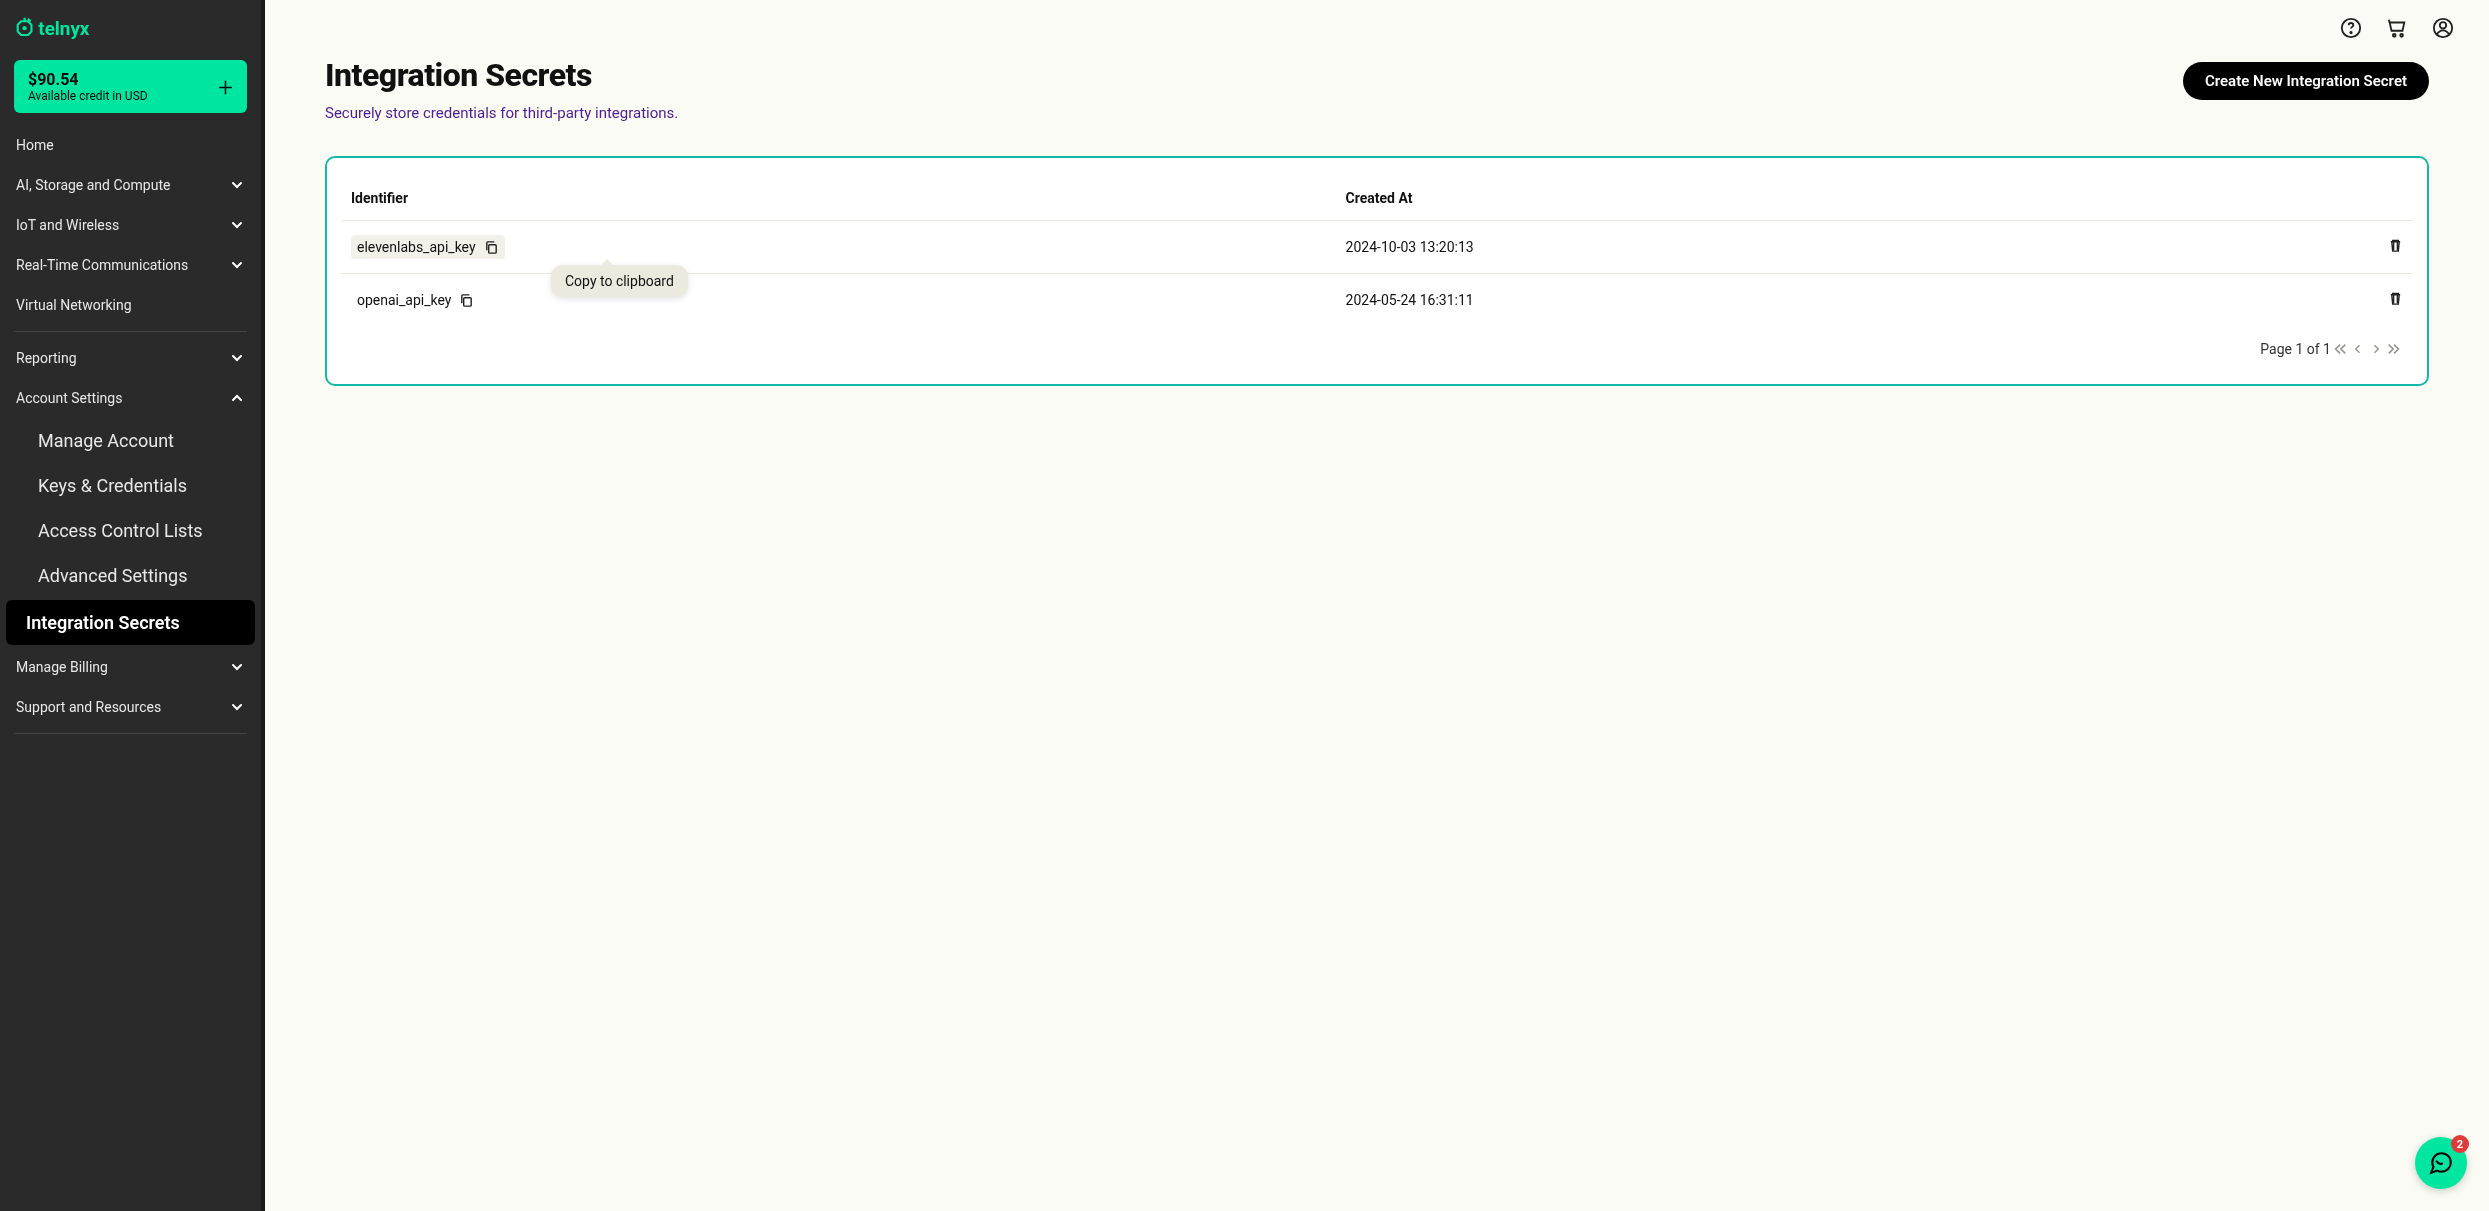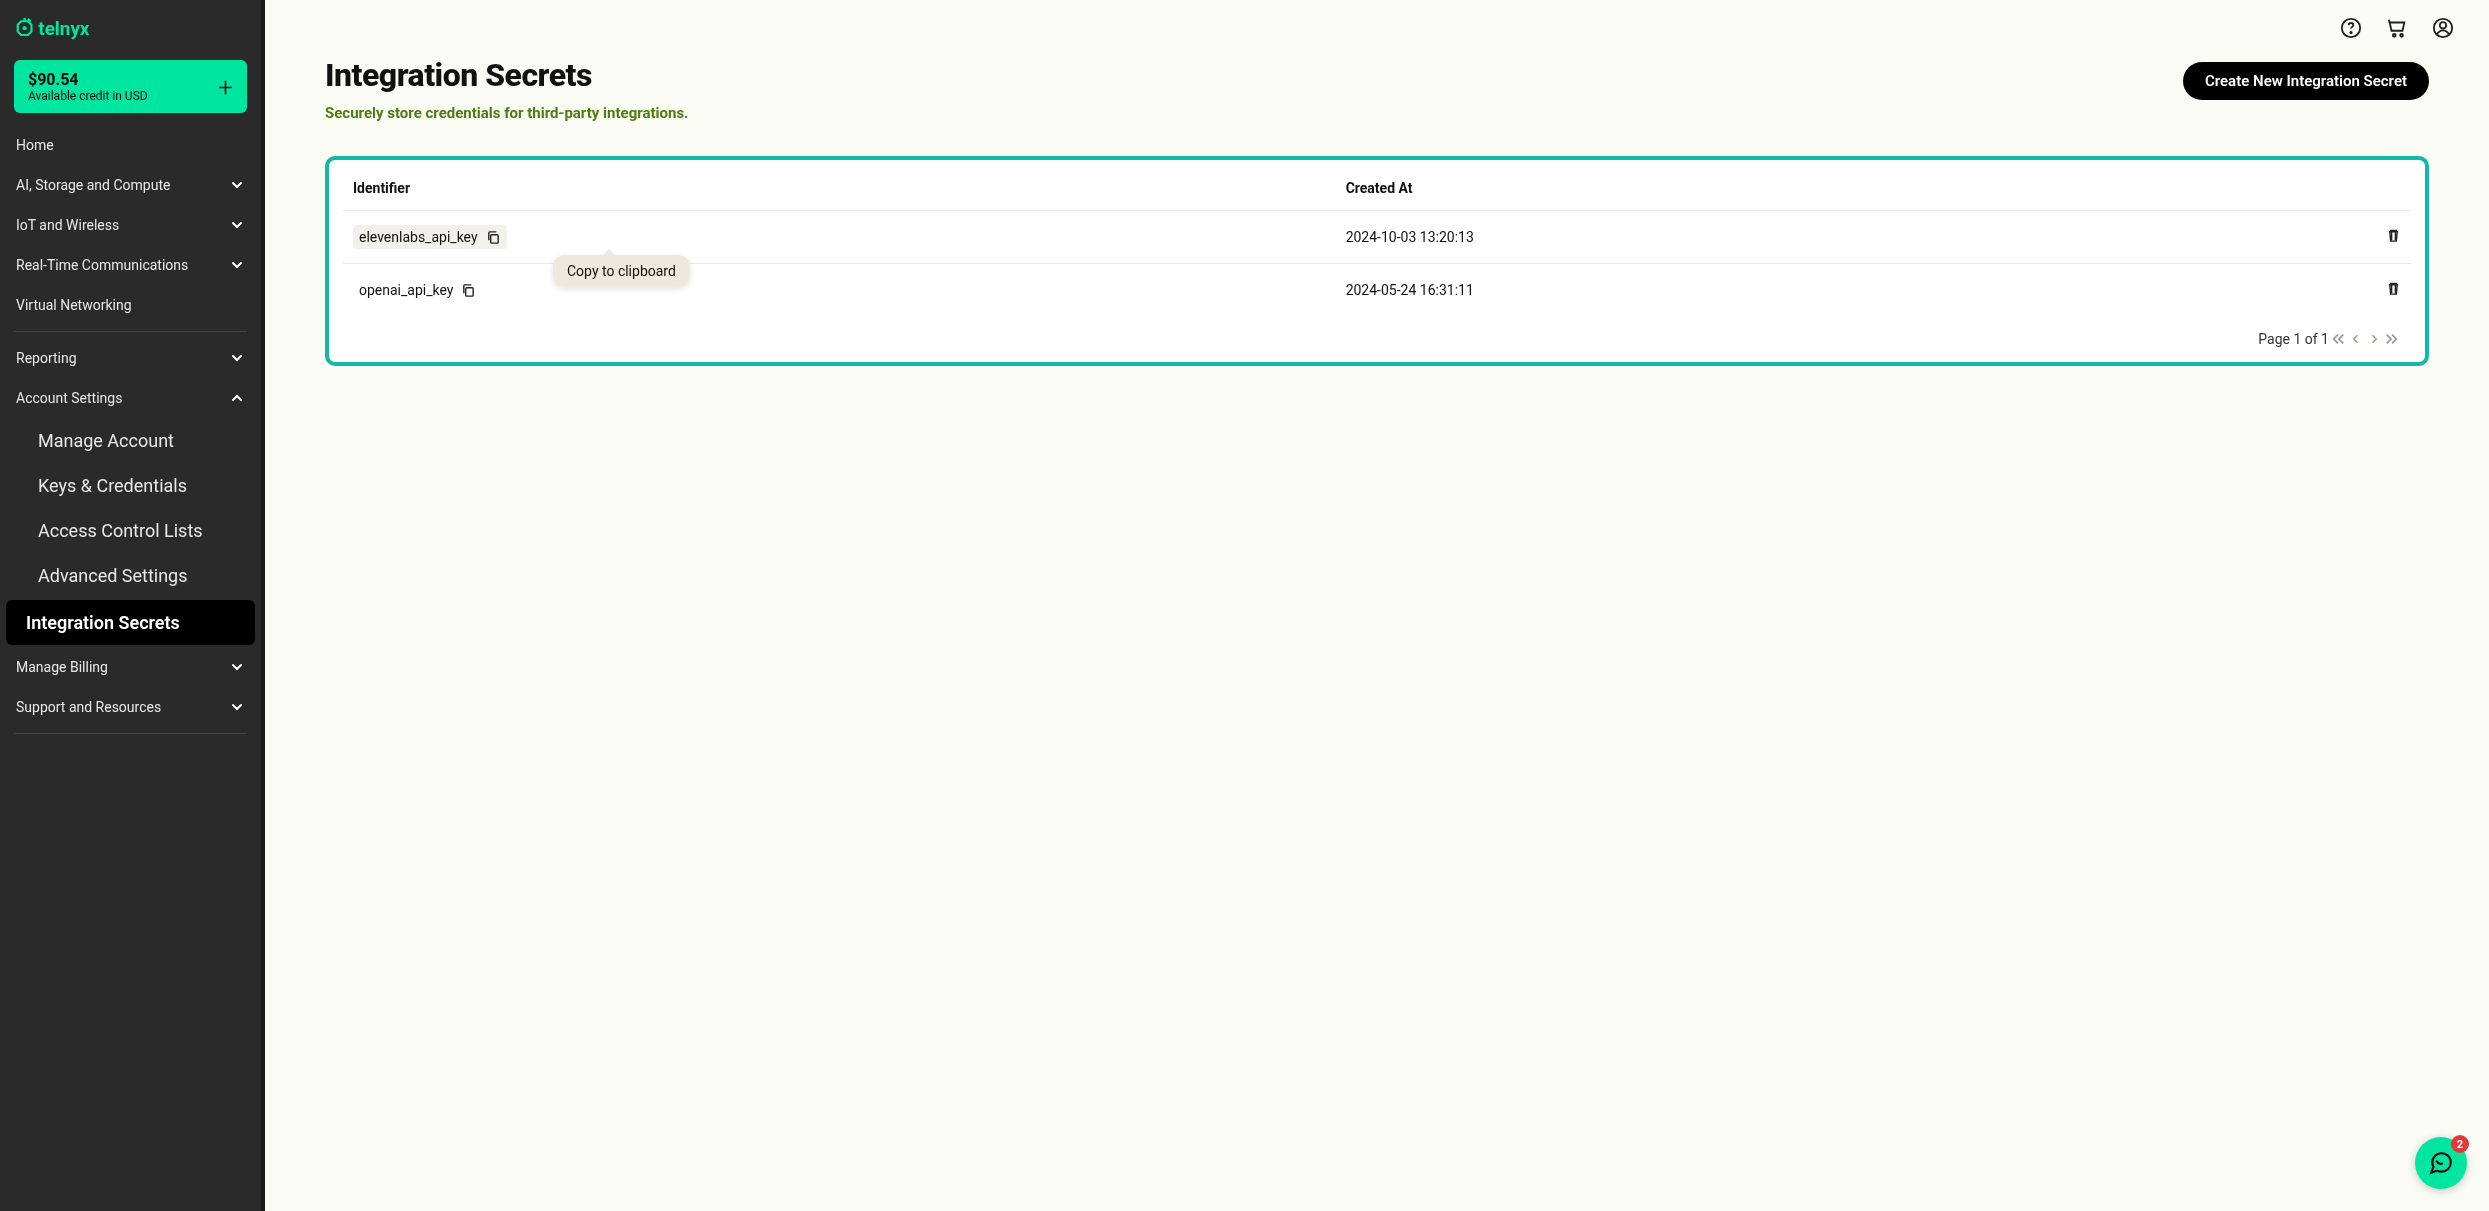--- a/index.html
+++ b/index.html
@@ -23,24 +23,24 @@
 .chevron { width: 16px; height: 16px; }
 
 
 .main { flex: 1; display: flex; flex-direction: column; overflow: hidden; }
 .topbar { display: flex; justify-content: flex-end; align-items: center; gap: 22px; padding: 16px 34px 8px; }
 .topbar .icon-btn { width: 24px; height: 24px; display: flex; align-items: center; justify-content: center; cursor: pointer; color: #222; }
 
 .content { padding: 8px 60px 20px; flex: 1; overflow-y: auto; position: relative; }
 .page-header { display: flex; align-items: flex-start; justify-content: space-between; margin-bottom: 34px; }
 .page-title h1 { font-size: 32px; font-weight: 800; color: #111; margin-bottom: 10px; letter-spacing: -0.5px; }
-.page-title p { font-size: 15px; color: #4d7c0f; font-weight: bold; }
+.page-title p { font-size: 15px; color: #4c1d95; }
 .primary-btn { background: #000; color: #fff; border: none; border-radius: 999px; padding: 10px 22px; font-size: 15px; font-weight: 600; cursor: pointer; margin-top: 6px; }
 
-.card { background: #fff; border: 4px solid #14b8a6; border-radius: 10px; padding: 8px 14px; }
+.card { background: #fff; border: 2px solid #14b8a6; border-radius: 10px; padding: 20px 14px; }
 .table { width: 100%; border-collapse: collapse; }
 .table th { text-align: left; font-size: 14px; font-weight: 700; color: #111; padding: 12px 10px 14px; }
 .table td { padding: 14px 10px; font-size: 14px; color: #111; border-top: 1px solid #eceade; }
 .col-id { width: 48%; }
 .col-created { width: 44%; }
 .col-actions { width: 8%; text-align: right; }
 .id-cell { display: flex; align-items: flex-start; gap: 10px; position: relative; }
 .row-hover .id-cell-wrap { background: #f2f1e9; border-radius: 4px; }
 .id-cell-wrap { padding: 4px 6px; display: inline-flex; align-items: center; gap: 8px; }
 .copy-icon, .trash-icon { width: 15px; height: 15px; cursor: pointer; color: #222; }

